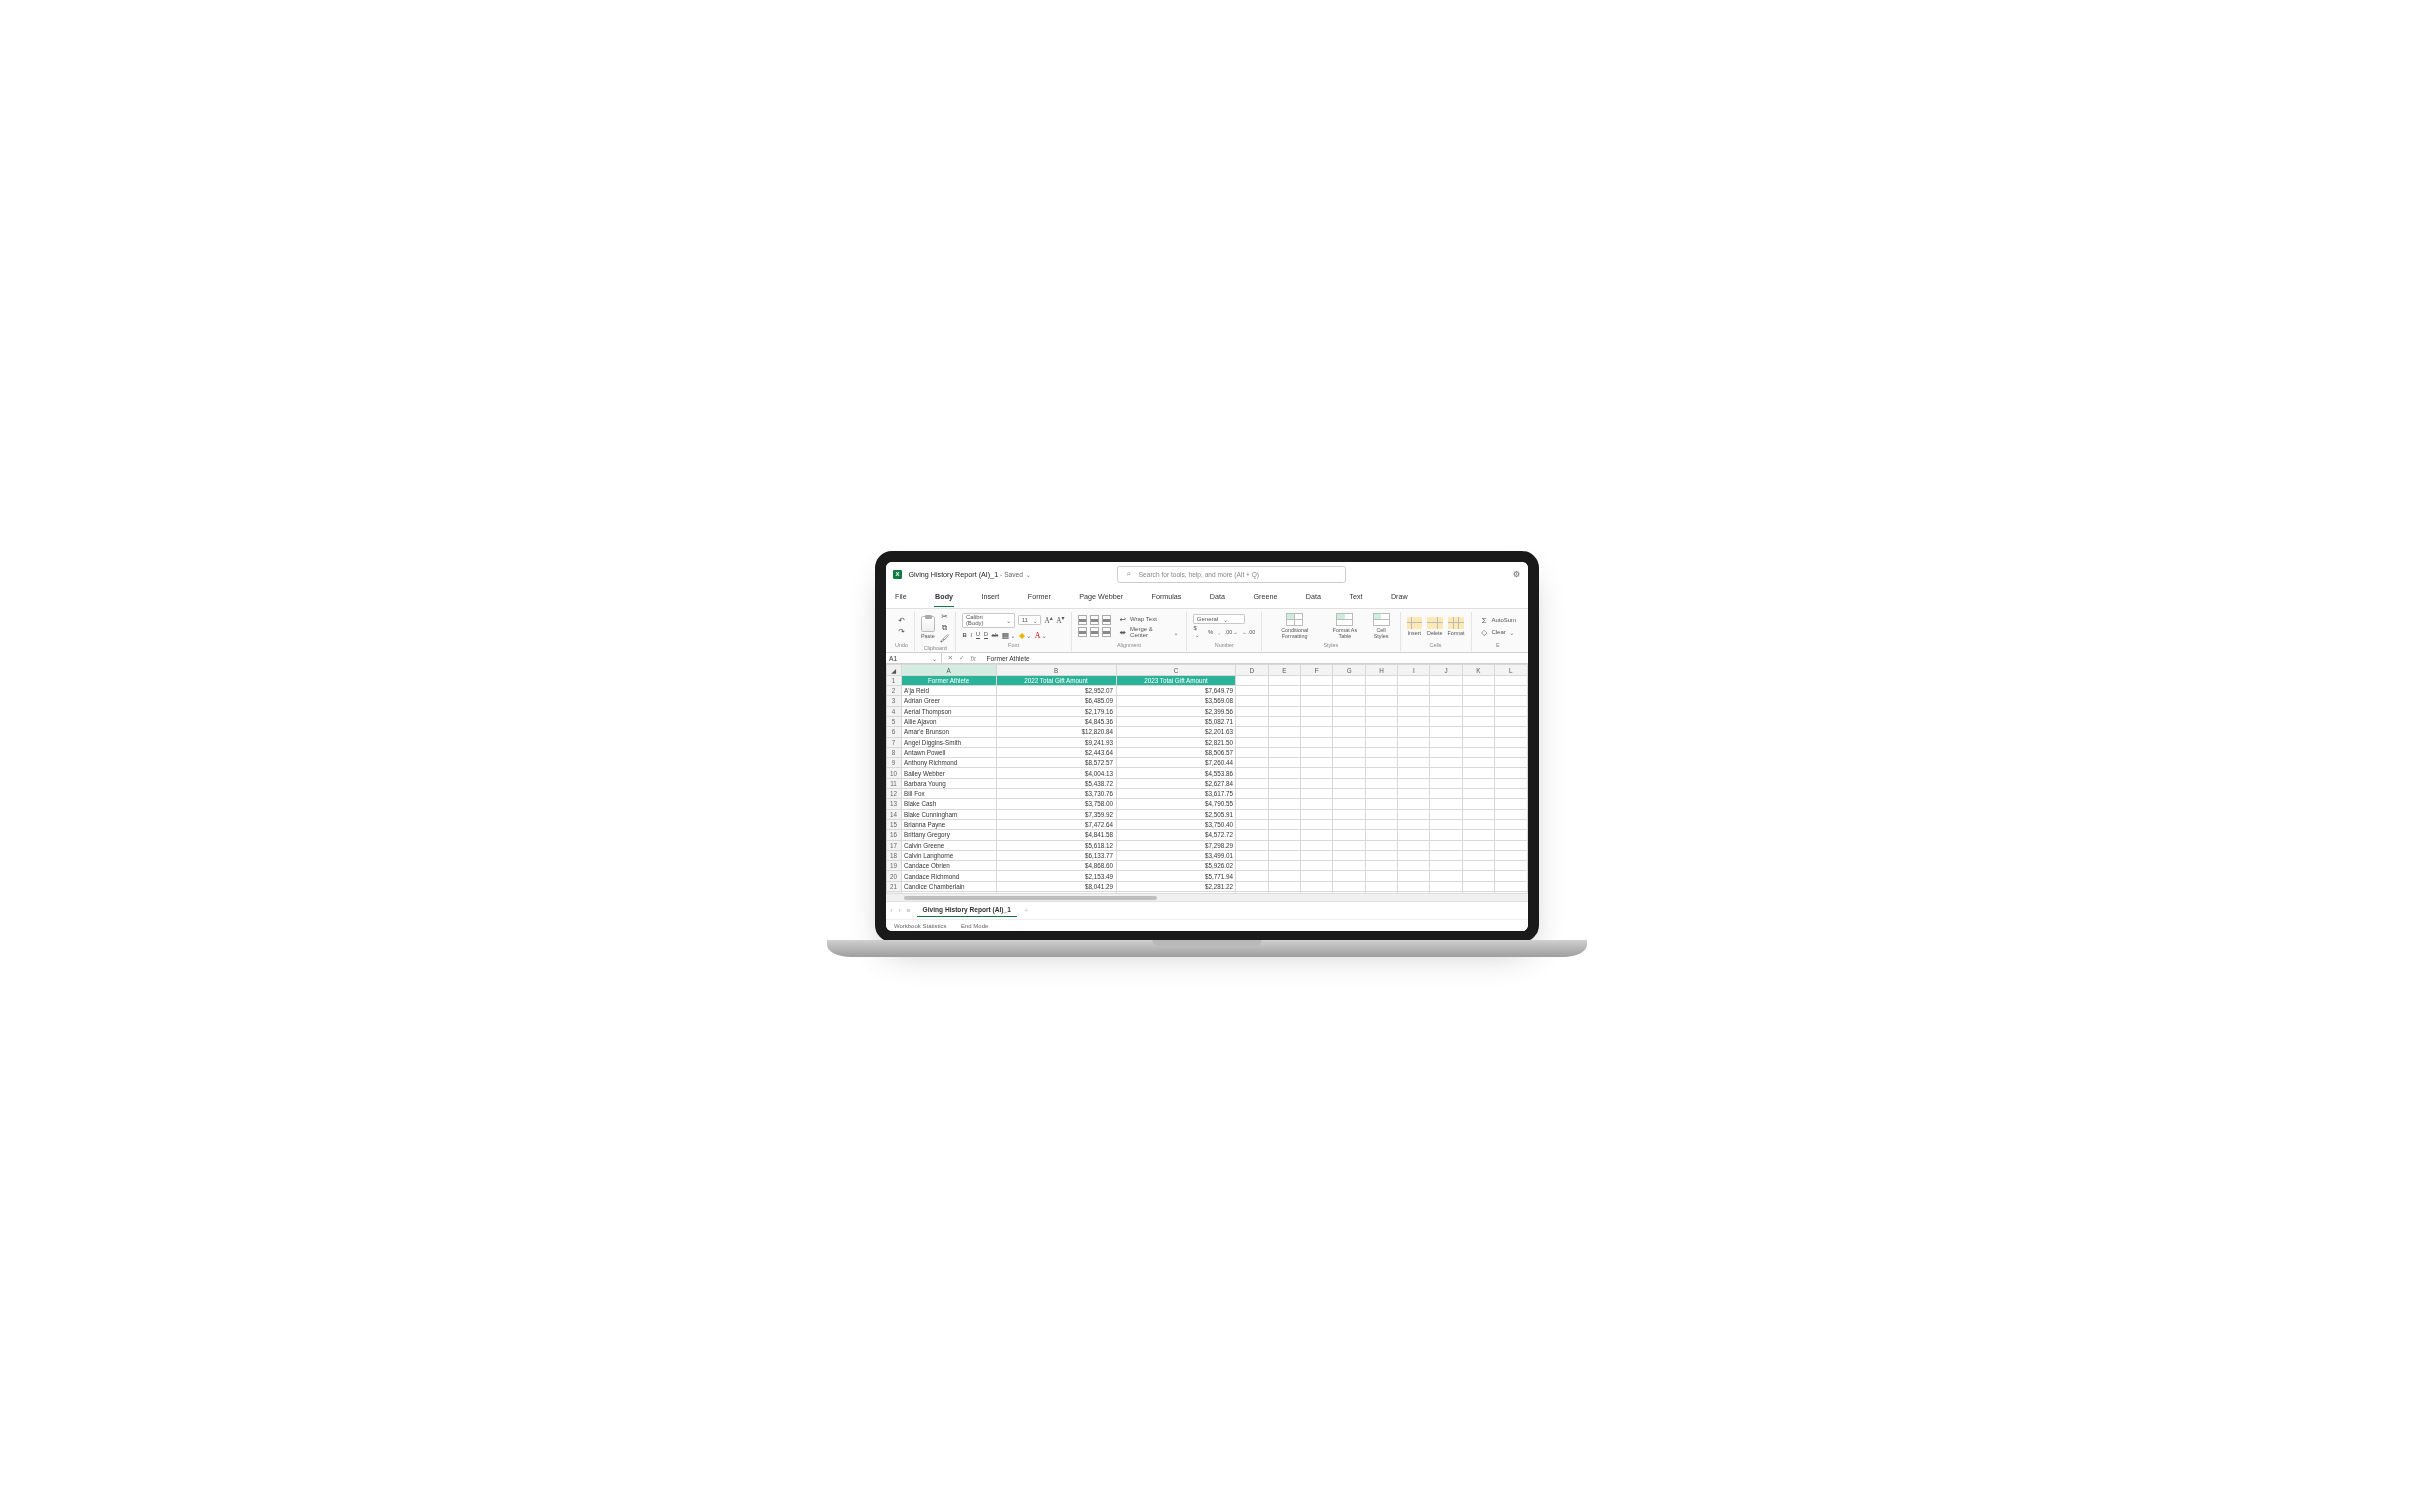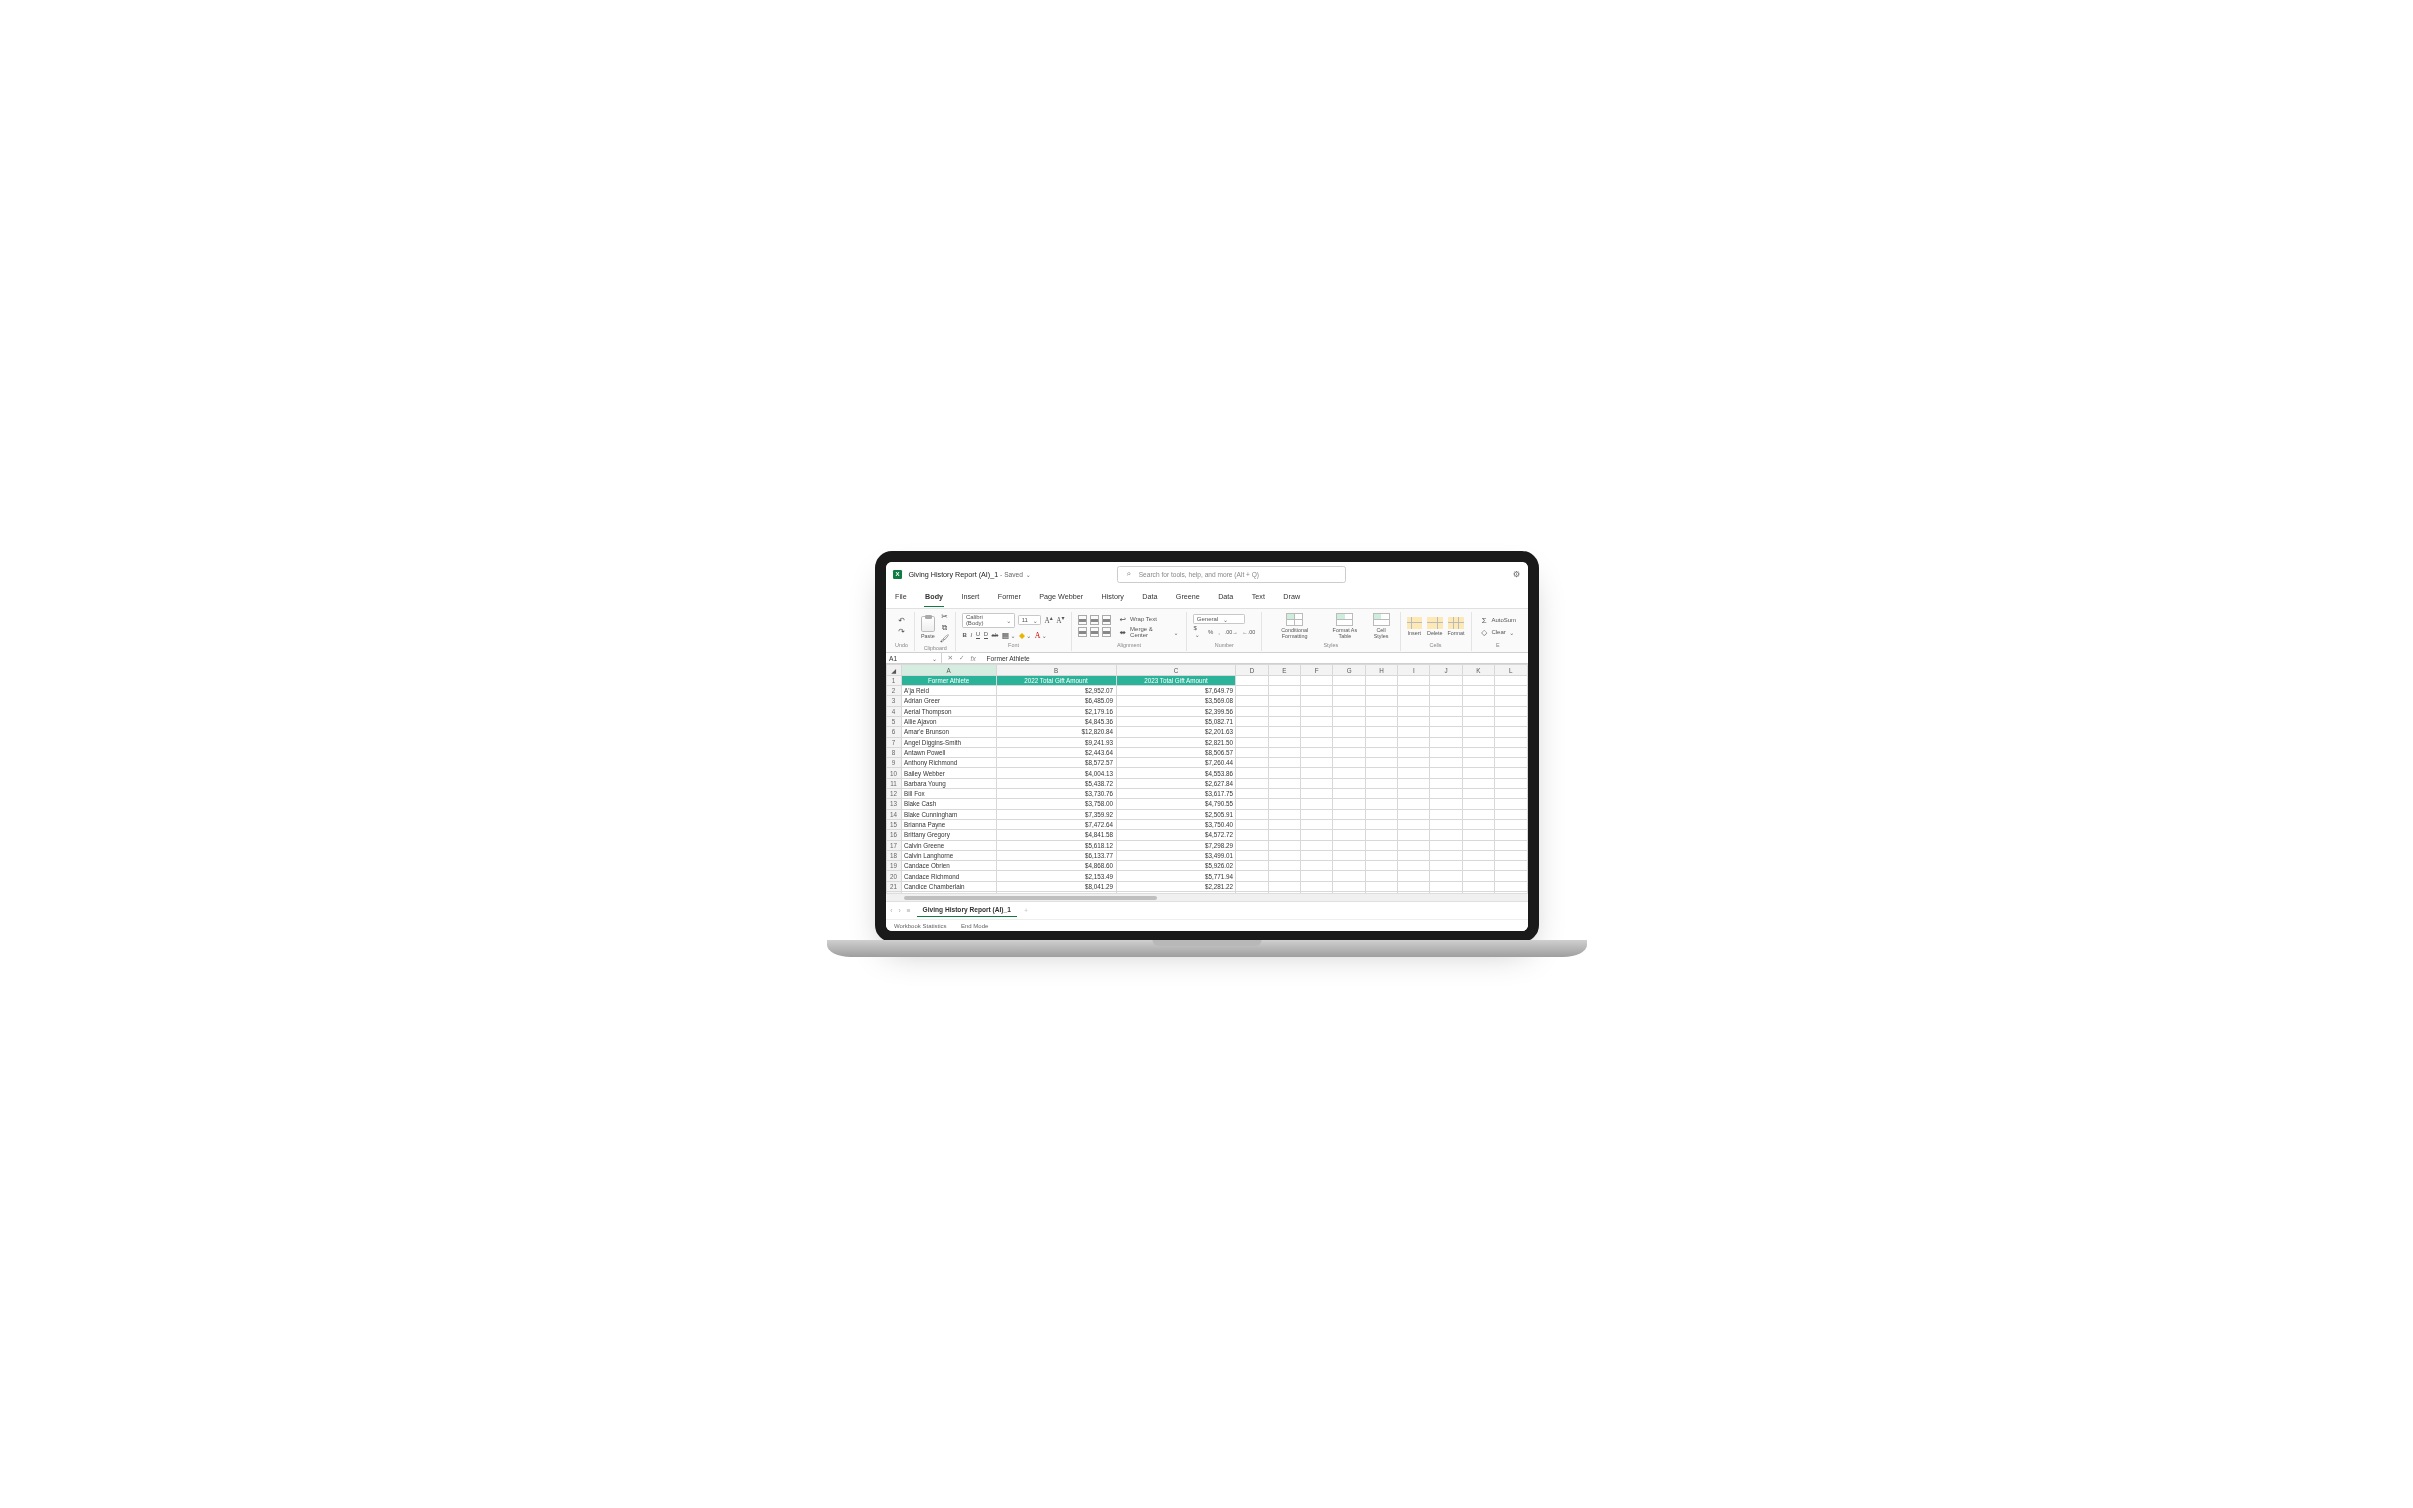--- a/index.html
+++ b/index.html
@@ -39,21 +39,21 @@
   .doc-status { color: #666; }
   .chev { color: #666; font-size: 6px; margin-left: 1.2px; }
   .search-box {
     flex: 1; max-width: 229px; margin: 0 auto;
     display: flex; align-items: center; gap: 4.8px;
     border: 0.6px solid #ccc; border-radius: 2.4px;
     padding: 2.4px 6px; color: #888; background: #fff;
   }
   .gear { margin-left: auto; color: #666; font-size: 8.4px; }
   .menubar {
-    display: flex; gap: 16px;
+    display: flex; gap: 26px;
     padding: 0 8.4px 1.2px; border-bottom: 0.6px solid #e0e0e0;
   }
   .menu-item {
     padding: 3.6px 1.2px 4.8px; font-size: 7.2px; color: #333; cursor: pointer;
     border-bottom: 1.2px solid transparent;
   }
   .menu-item.active { border-bottom-color: #107c41; font-weight: 600; }
   .ribbon {
     display: flex; align-items: stretch;
     border-bottom: 0.6px solid #d0d0d0; background: #fafafa;
@@ -197,21 +197,21 @@
     </div>
     <span class="gear">⚙</span>
   </div>
 
   <div class="menubar" id="menubar">
           <div class="menu-item">File</div>
           <div class="menu-item active">Body</div>
           <div class="menu-item">Insert</div>
           <div class="menu-item">Former</div>
           <div class="menu-item">Page Webber</div>
-          <div class="menu-item">History</div>
+          <div class="menu-item">Formulas</div>
           <div class="menu-item">Data</div>
           <div class="menu-item">Greene</div>
           <div class="menu-item">Data</div>
           <div class="menu-item">Text</div>
           <div class="menu-item">Draw</div>
         </div>
 
   <div class="ribbon">
     <div class="rgroup">
       <div class="rgroup-body">

